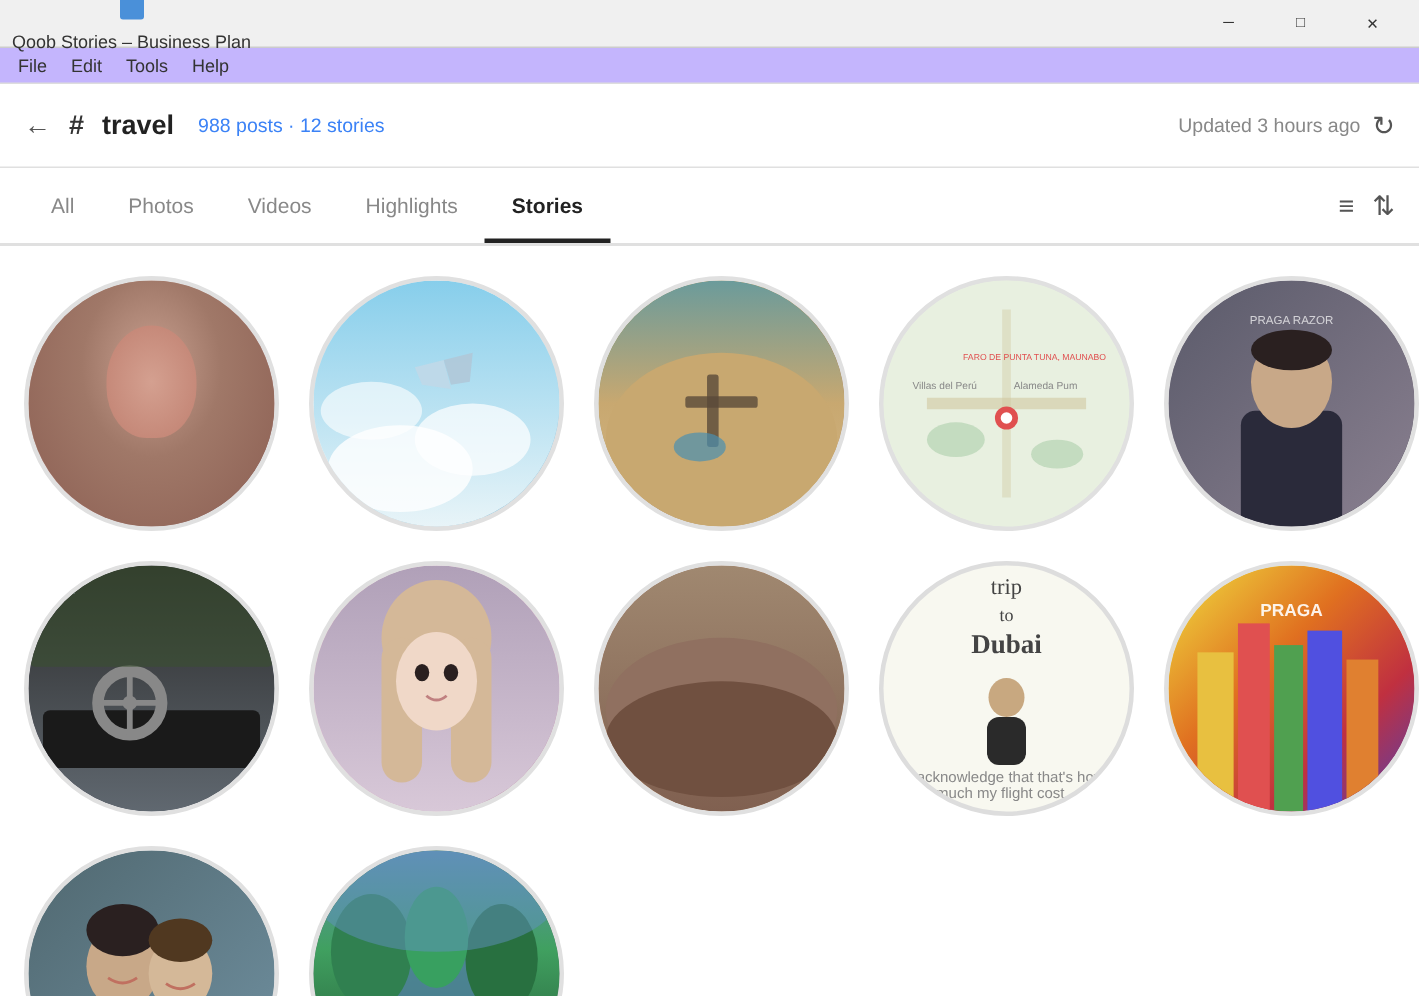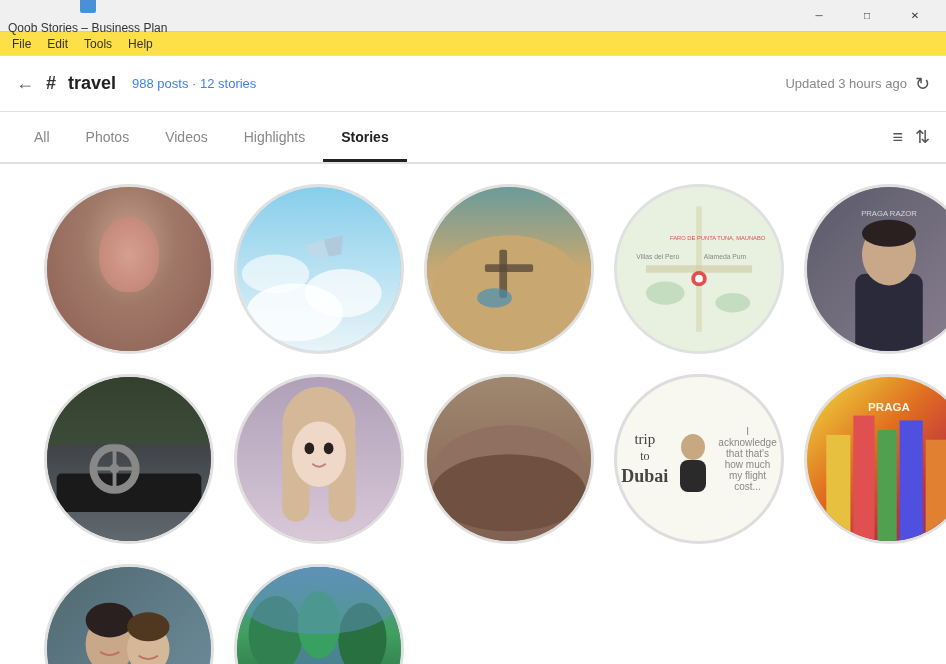--- a/index.html
+++ b/index.html
@@ -17,21 +17,21 @@
     .title-bar-controls { display: flex; gap: 2px; }
     .title-bar-btn {
       width: 46px; height: 32px; border: none; background: transparent;
       cursor: pointer; font-size: 10px; display: flex; align-items: center; justify-content: center;
       color: #333;
     }
 
     
     .menu-bar {
       display: flex; align-items: center;
-      background: #fde047; height: 24px; padding: 0 4px;
+      background: #c4b5fd; height: 24px; padding: 0 4px;
       border-bottom: 1px solid #ddd;
     }
     .menu-item {
       padding: 0 8px; font-size: 12px; color: #333; cursor: pointer; height: 24px;
       display: flex; align-items: center;
     }
 
     
     .app-toolbar {
       display: flex; align-items: center; justify-content: space-between;
@@ -55,21 +55,21 @@
     .tab {
       padding: 14px 18px; font-size: 14px; color: #888; cursor: pointer;
       border-bottom: 3px solid transparent; margin-bottom: -2px;
       position: relative;
     }
     .tab.active { color: #222; font-weight: 600; border-bottom: 3px solid #222; }
     .tabs-right { display: flex; gap: 12px; align-items: center; }
     .tab-action-btn { background: none; border: none; cursor: pointer; font-size: 18px; color: #555; }
 
     
-    .content { padding: 20px 16px; overflow-y: auto; height: calc(664px - 32px - 24px - 56px - 52px); margin-left: 28px; }
+    .content { padding: 20px 16px; overflow-y: auto; height: calc(664px - 32px - 24px - 56px - 52px); }
     .stories-grid {
       display: grid;
       grid-template-columns: repeat(5, 1fr);
       gap: 20px;
     }
     .story-item {
       display: flex; align-items: center; justify-content: center;
     }
     .story-circle {
       width: 170px; height: 170px; border-radius: 50%;
@@ -83,21 +83,21 @@
     .story-2 { background: linear-gradient(135deg, #87ceeb 0%, #e8f4f8 40%, #b0d8e8 70%, #7cb8d8 100%); }
     .story-3 { background: linear-gradient(135deg, #6b8c6b 0%, #c8a060 40%, #a07850 60%, #d4b888 100%); }
     .story-5 { background: linear-gradient(135deg, #5a5a6a 0%, #8a8090 40%, #6a6070 70%, #4a4858 100%); }
     .story-6 { background: linear-gradient(135deg, #2a2a2a 0%, #505060 40%, #3a4050 70%, #606870 100%); }
     .story-7 { background: linear-gradient(135deg, #c8a8b8 0%, #e8c8d8 40%, #d0a8c0 70%, #b890a8 100%); }
     .story-8 { background: linear-gradient(135deg, #806050 0%, #c09070 40%, #a07858 70%, #907060 100%); }
     .story-10 { background: linear-gradient(135deg, #e8d040 0%, #f0b020 30%, #e05030 60%, #6040b0 100%); }
 
     
     .story-9-content {
-      display: flex; align-items: center; justify-content: center;
+      display: flex; flex-direction: column; align-items: center; justify-content: center;
       font-size: 13px; color: #333; text-align: center; padding: 10px;
     }
 
     
     .face-story {
       width: 100%; height: 100%;
       background: radial-gradient(ellipse at 50% 35%, #c8a090 0%, #a07868 40%, #8b5e52 100%);
       position: relative;
     }
     .face-story::before {

